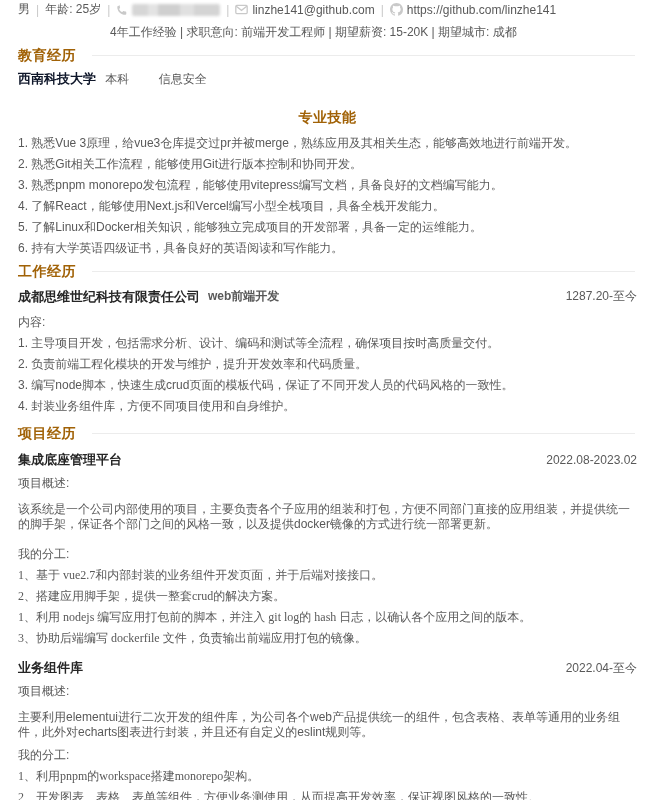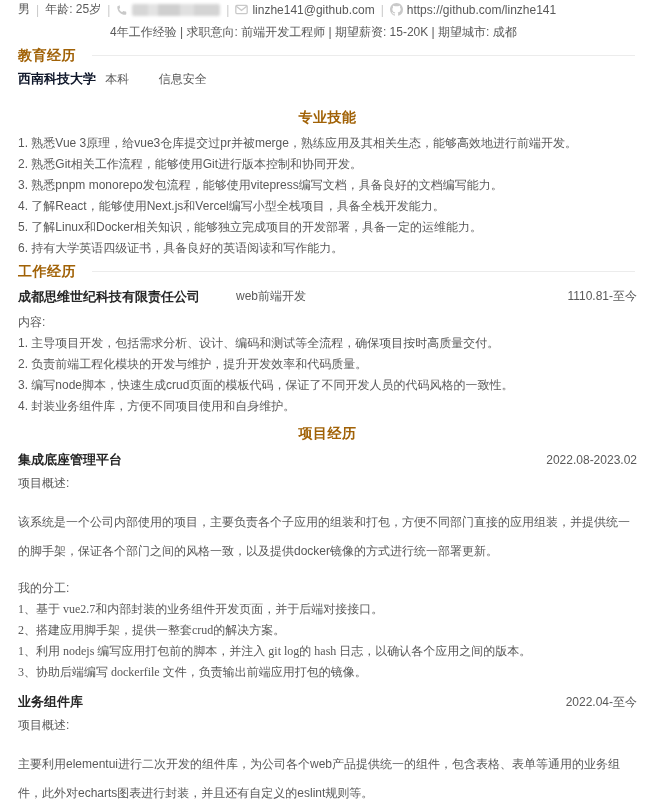--- a/index.html
+++ b/index.html
@@ -31,32 +31,32 @@
   .edu-school{font-weight:bold;font-size:13px;color:#0f172a;margin-right:6px;}
   .edu-degree{margin-right:26px;}
 
   .sec-skills{margin-top:24px;flex-direction:column;}
   .list{margin-top:7px;}
   .list .li{line-height:21px;}
 
   .sec-work{margin-top:4px;}
   .org-row{margin-top:8px;display:flex;align-items:flex-start;height:16px;}
   .org-name{font-weight:bold;font-size:13px;color:#262626;}
-  .org-role{margin-left:36px;}
+  .org-role{margin-left:8px;font-weight:bold;}
   .row-date{margin-left:auto;color:#595959;}
   .block-label{margin-top:10px;height:15px;}
   .work-list{margin-top:4px;}
 
-  .sec-proj{margin-top:8px;flex-direction:column;}
+  .sec-proj{margin-top:8px;}
   .proj-row{display:flex;align-items:baseline;height:16px;}
   .proj-row.p1{margin-top:9px;}
   .proj-row.p2{margin-top:10px;}
   .proj-name{font-weight:bold;font-size:13px;color:#262626;}
   .ov-label{margin-top:8px;height:15px;}
-  .para{margin-top:18px;line-height:29px;}
+  .para{margin-top:12px;line-height:15px;}
   .div-label-1{margin-top:14px;height:15px;}
   .div-label-2{margin-top:7px;height:15px;}
   .tasks{margin-top:4px;}
   .tasks .li{line-height:21px;font-family:Liberation Serif, serif;}
 
   svg{display:block;}
 </style>
 </head>
 <body>
 
@@ -115,21 +115,21 @@
     <div class="li">6. 持有大学英语四级证书，具备良好的英语阅读和写作能力。</div>
   </div>
 
   <div class="sec sec-work">
     <span class="sec-title">工作经历</span>
     <span class="sec-rule"></span>
   </div>
   <div class="org-row">
     <span class="org-name">成都思维世纪科技有限责任公司</span>
     <span class="org-role">web前端开发</span>
-    <span class="row-date">1110.81-至今</span>
+    <span class="row-date">1287.20-至今</span>
   </div>
   <div class="block-label">内容:</div>
   <div class="list work-list">
     <div class="li">1. 主导项目开发，包括需求分析、设计、编码和测试等全流程，确保项目按时高质量交付。</div>
     <div class="li">2. 负责前端工程化模块的开发与维护，提升开发效率和代码质量。</div>
     <div class="li">3. 编写node脚本，快速生成crud页面的模板代码，保证了不同开发人员的代码风格的一致性。</div>
     <div class="li">4. 封装业务组件库，方便不同项目使用和自身维护。</div>
   </div>
 
   <div class="sec sec-proj">

